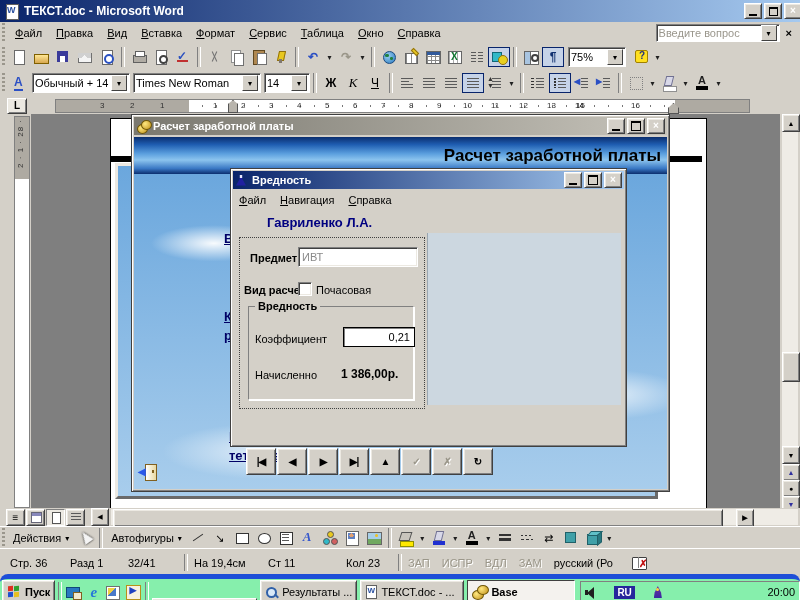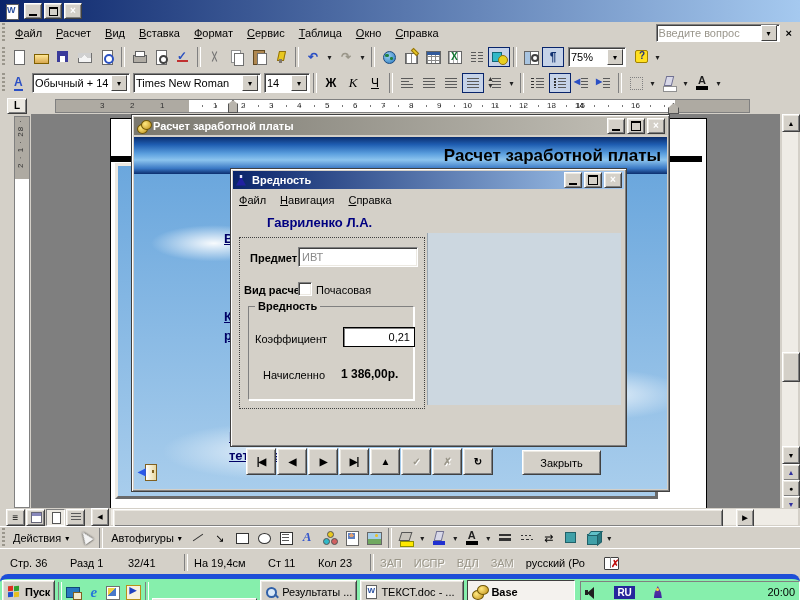--- a/index.html
+++ b/index.html
@@ -52,35 +52,36 @@
 </head>
 <body>
 
 <div id="screen">
 
   <div class="abs titlebar" style="left:0;top:0;width:800px;height:22px;background:linear-gradient(90deg,#0a246a,#a6caf0);font-size:12px;">
     <span class="i" style="margin:0 4px 0 2px;">
       <b style="left:2px;top:1px;width:11px;height:14px;background:#fff;border:1px solid #606060;"></b>
       <b style="left:3px;top:2px;width:11px;font-size:9px;font-weight:bold;color:#2a50a0;">W</b>
     </span>
+    <span style="flex:1;">ТЕКСТ.doc - Microsoft Word</span>
     <span class="capbtn raised" style="margin-right:2px;">
       <u style="width:8px;height:2px;background:#000;margin-top:8px;display:block;"></u>
     </span>
     <span class="capbtn raised" style="margin-right:2px;">
       <u style="width:7px;height:6px;border:1px solid #000;border-top-width:2px;display:block;"></u>
     </span>
     <span class="capbtn raised">
       <span>×</span>
     </span>
   </div>
 
   <div class="abs flex" style="left:0;top:22px;width:800px;height:22px;background:#d4d0c8;border-bottom:1px solid #c0bcb4;">
     <span class="handle"></span>
     <span class="menuitem">Файл</span>
-    <span class="menuitem">Расчет</span>
+    <span class="menuitem">Правка</span>
     <span class="menuitem">Вид</span>
     <span class="menuitem">Вставка</span>
     <span class="menuitem">Формат</span>
     <span class="menuitem">Сервис</span>
     <span class="menuitem">Таблица</span>
     <span class="menuitem">Окно</span>
     <span class="menuitem">Справка</span>
     <span style="flex:1;"></span>
     <span class="combo" style="width:118px;height:16px;margin-right:6px;">
       <span class="val" style="color:#9a968c;">Введите вопрос</span>
@@ -509,21 +510,21 @@
         <span class="abs" style="left:4px;top:46px;font-weight:bold;">Вид расчета</span>
         <span class="abs sunk" style="left:58px;top:44px;width:12px;height:12px;"></span>
         <span class="abs" style="left:76px;top:46px;">Почасовая</span>
 
         <div class="abs" style="left:8px;top:68px;width:164px;height:92px;border:1px solid;border-color:#808080 #fff #fff #808080;box-shadow:1px 1px 0 #fff,inset 1px 1px 0 #d4d0c8;">
           <span class="abs" style="left:6px;top:-7px;background:#d4d0c8;padding:0 3px;font-weight:bold;">Вредность</span>
           <span class="abs" style="left:6px;top:26px;">Коэффициент</span>
           <span class="abs flex" style="left:94px;top:20px;width:62px;height:18px;background:#fff;border:1px solid #000;box-shadow:inset 1px 1px 0 #808080;justify-content:flex-end;padding:0 4px;">
             <span>0,21</span>
           </span>
-          <span class="abs" style="left:14px;top:62px;">Начисленно</span>
+          <span class="abs" style="left:6px;top:62px;">Начисленно</span>
           <span class="abs" style="left:92px;top:60px;font-weight:bold;font-size:12px;">1 386,00р.</span>
         </div>
       </div>
 
       <div class="abs flex" style="left:13px;top:239px;gap:1px;">
         <span class="navbtn raised">
             <span>|◀</span>
           </span>
         <span class="navbtn raised">
             <span>◀</span>
@@ -540,23 +541,20 @@
         <span class="navbtn raised dis">
             <span>✓</span>
           </span>
         <span class="navbtn raised dis">
             <span>✗</span>
           </span>
         <span class="navbtn raised">
             <span style="letter-spacing:0;">↻</span>
           </span>
       </div>
-      <span class="abs raised flex" style="left:289px;top:241px;width:77px;height:23px;justify-content:center;">
-        <span>Закрыть</span>
-      </span>
     </div>
   </div>
 
   <div class="abs flex" style="left:0;top:508px;width:800px;height:18px;background:#d4d0c8;">
     <span class="raised flex" style="width:17px;height:15px;margin-left:6px;justify-content:center;">
         <span style="font-size:10px;">≡</span>
       </span>
     <span class="raised flex" style="width:17px;height:15px;margin-left:1px;justify-content:center;">
         <span class="i" style="width:10px;height:10px;">
           <b style="left:0;top:0;width:9px;height:9px;background:linear-gradient(#88b 0 3px,#fff 3px);border:1px solid #667;"></b>
@@ -708,21 +706,21 @@
       </span>
   </div>
 
   <div class="abs flex" style="left:0;top:548px;width:800px;height:26px;background:#d4d0c8;border-top:1px solid #fff;padding-top:2px;box-sizing:border-box;">
     <span class="stseg" style="margin-left:4px;width:48px;">Стр. 36</span>
     <span class="stseg" style="width:46px;">Разд 1</span>
     <span class="stseg" style="width:50px;">32/41</span>
     <span class="stsep"></span>
     <span class="stseg" style="width:62px;">На 19,4см</span>
     <span class="stseg" style="width:38px;">Ст 11</span>
-    <span class="stseg" style="width:46px;">Кол 23</span>
+    <span class="stseg" style="width:46px;margin-left:28px;">Кол 23</span>
     <span class="stsep"></span>
     <span class="stseg dim">ЗАП</span>
     <span class="stseg dim">ИСПР</span>
     <span class="stseg dim">ВДЛ</span>
     <span class="stseg dim">ЗАМ</span>
     <span class="stseg">русский (Ро</span>
     <span class="i" style="margin-left:12px;width:18px;height:16px;">
       <b style="left:1px;top:2px;width:13px;height:11px;background:#fff;border:1px solid #404040;border-radius:1px;"></b>
       <b style="left:7px;top:2px;width:1px;height:11px;background:#808080;"></b>
       <b style="left:8px;top:3px;font-size:10px;font-weight:bold;color:#c01010;">✗</b>

